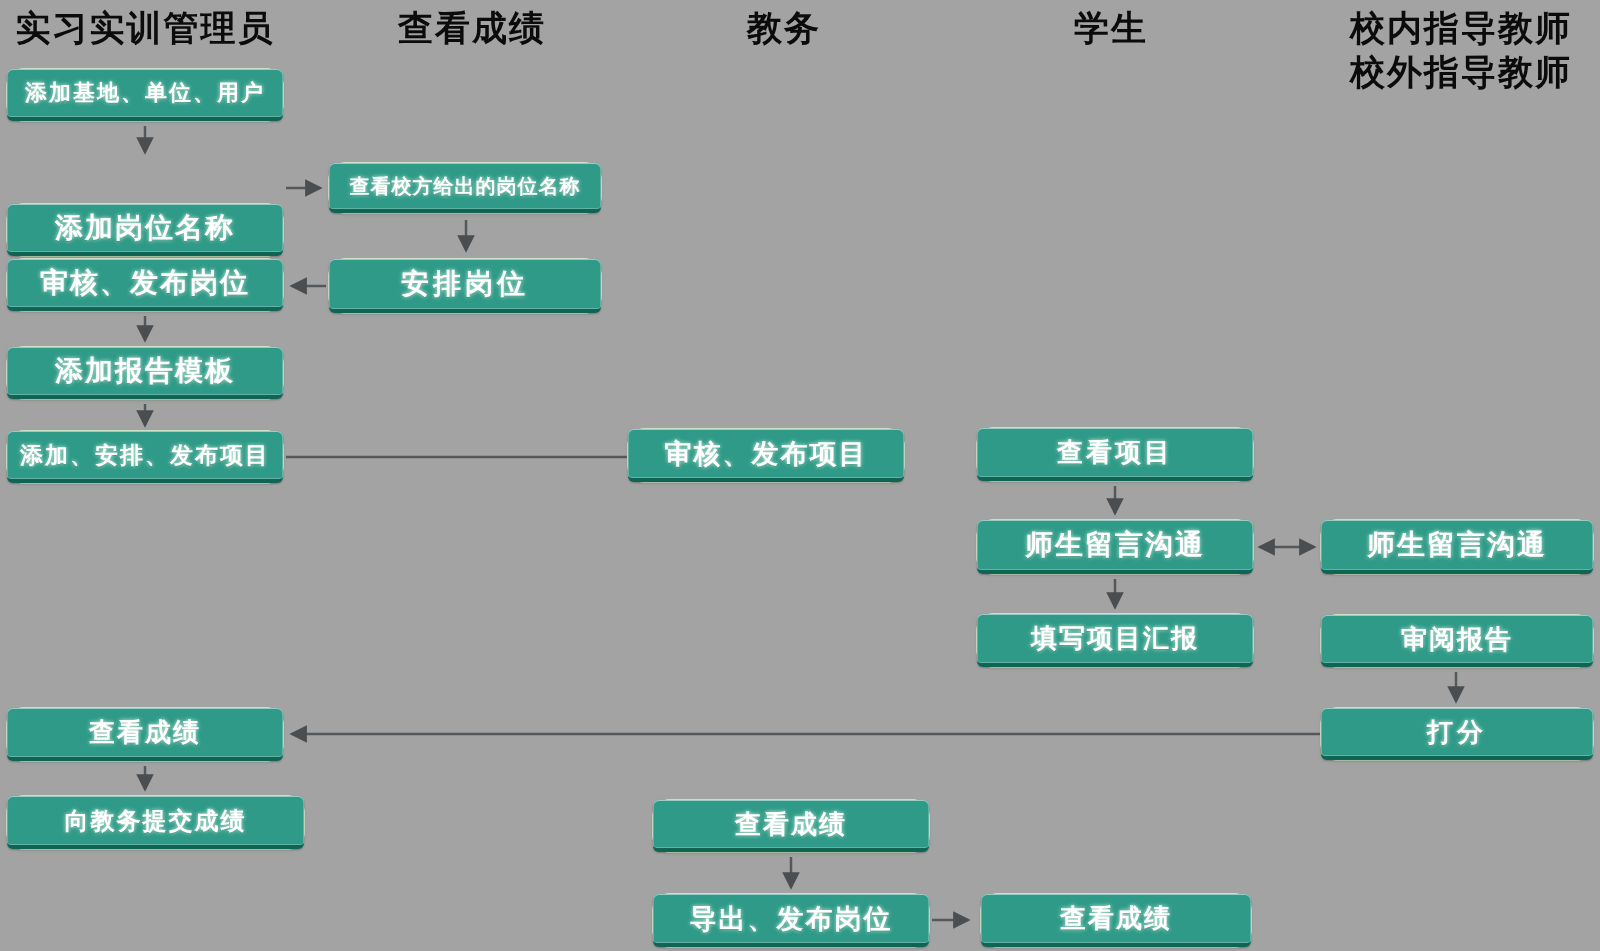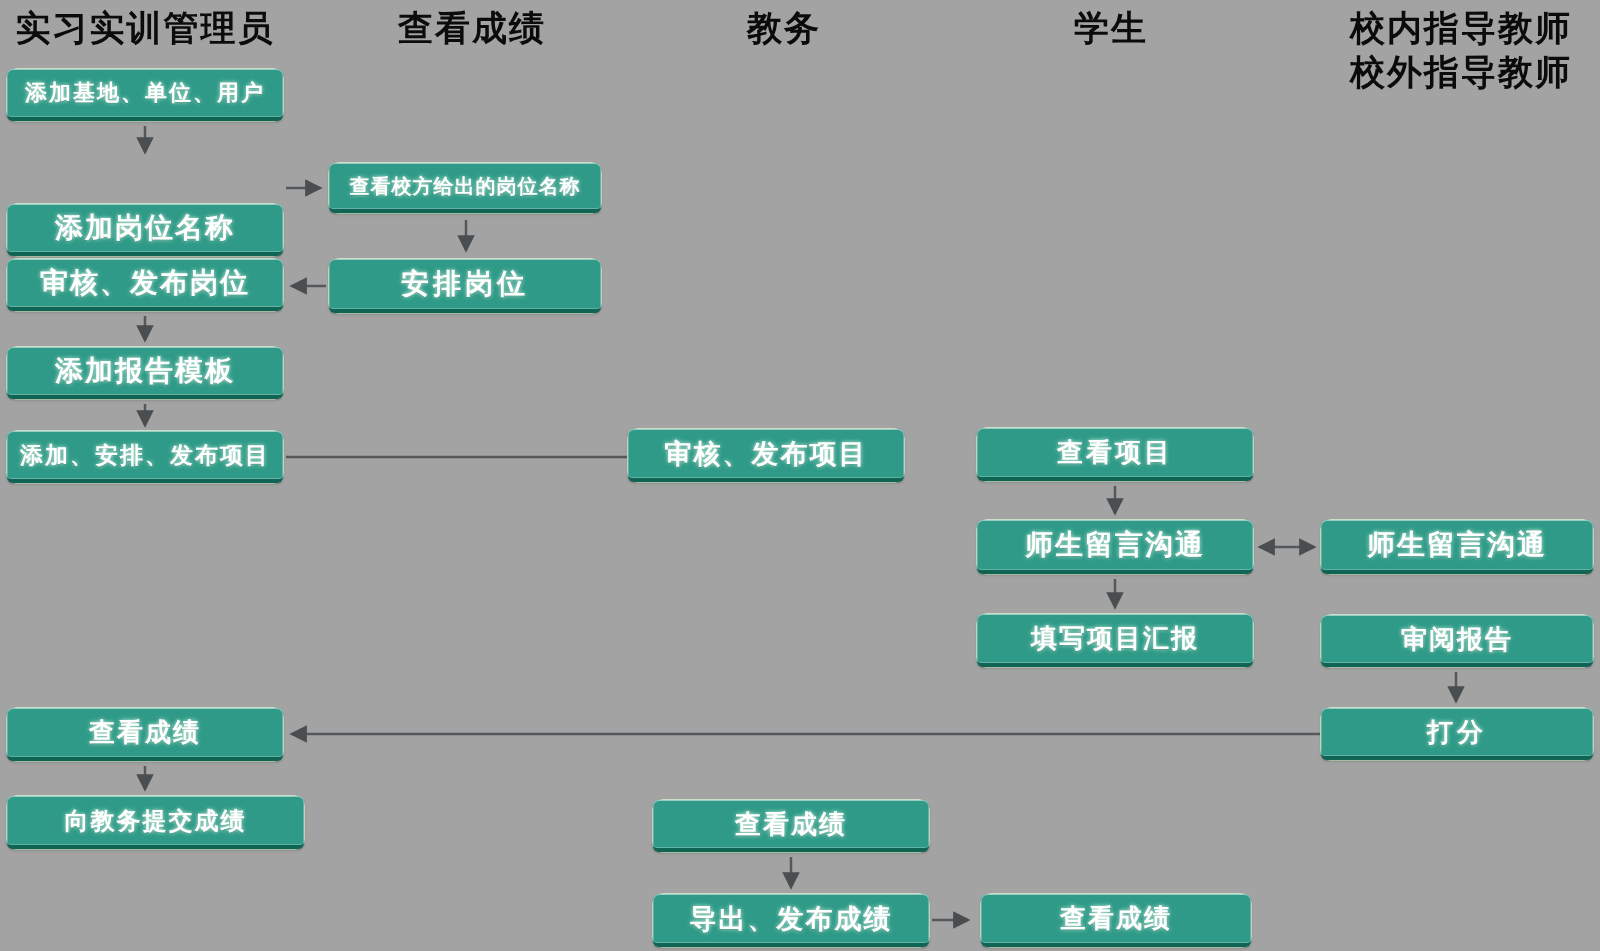--- a/index.html
+++ b/index.html
@@ -20,21 +20,21 @@
     letter-spacing:2px;
     white-space:nowrap;
     line-height:44px;
     text-align:center;
   }
   .node{
     position:absolute;
     box-sizing:border-box;
     background:#ffffff;
     border:1px solid #cfe3ca;
-    border-radius:12px;
+    border-radius:18px;
     padding:0;
     box-shadow:0 2px 3px rgba(120,150,120,0.18);
   }
   .node-inner{
     box-sizing:border-box;
     height:100%;
     width:100%;
     border-radius:6px;
     background:#2e9a87;
     border-bottom:4px solid #0f6454;
@@ -124,21 +124,21 @@
     <div class="node-inner" style="font-size:28px;letter-spacing:4px;">安排岗位</div>
   </div>
 
   <div class="node" style="left:627px;top:428px;width:278px;height:55px;">
     <div class="node-inner" style="font-size:27px;">审核、发布项目</div>
   </div>
   <div class="node" style="left:652px;top:799px;width:278px;height:54px;">
     <div class="node-inner" style="font-size:26px;">查看成绩</div>
   </div>
   <div class="node" style="left:652px;top:893px;width:278px;height:55px;">
-    <div class="node-inner" style="font-size:27px;">导出、发布成绩</div>
+    <div class="node-inner" style="font-size:27px;">导出、发布岗位</div>
   </div>
 
   <div class="node" style="left:976px;top:427px;width:278px;height:55px;">
     <div class="node-inner" style="font-size:26px;letter-spacing:3px;">查看项目</div>
   </div>
   <div class="node" style="left:976px;top:519px;width:278px;height:56px;">
     <div class="node-inner" style="font-size:28px;">师生留言沟通</div>
   </div>
   <div class="node" style="left:976px;top:613px;width:278px;height:55px;">
     <div class="node-inner" style="font-size:26px;">填写项目汇报</div>

